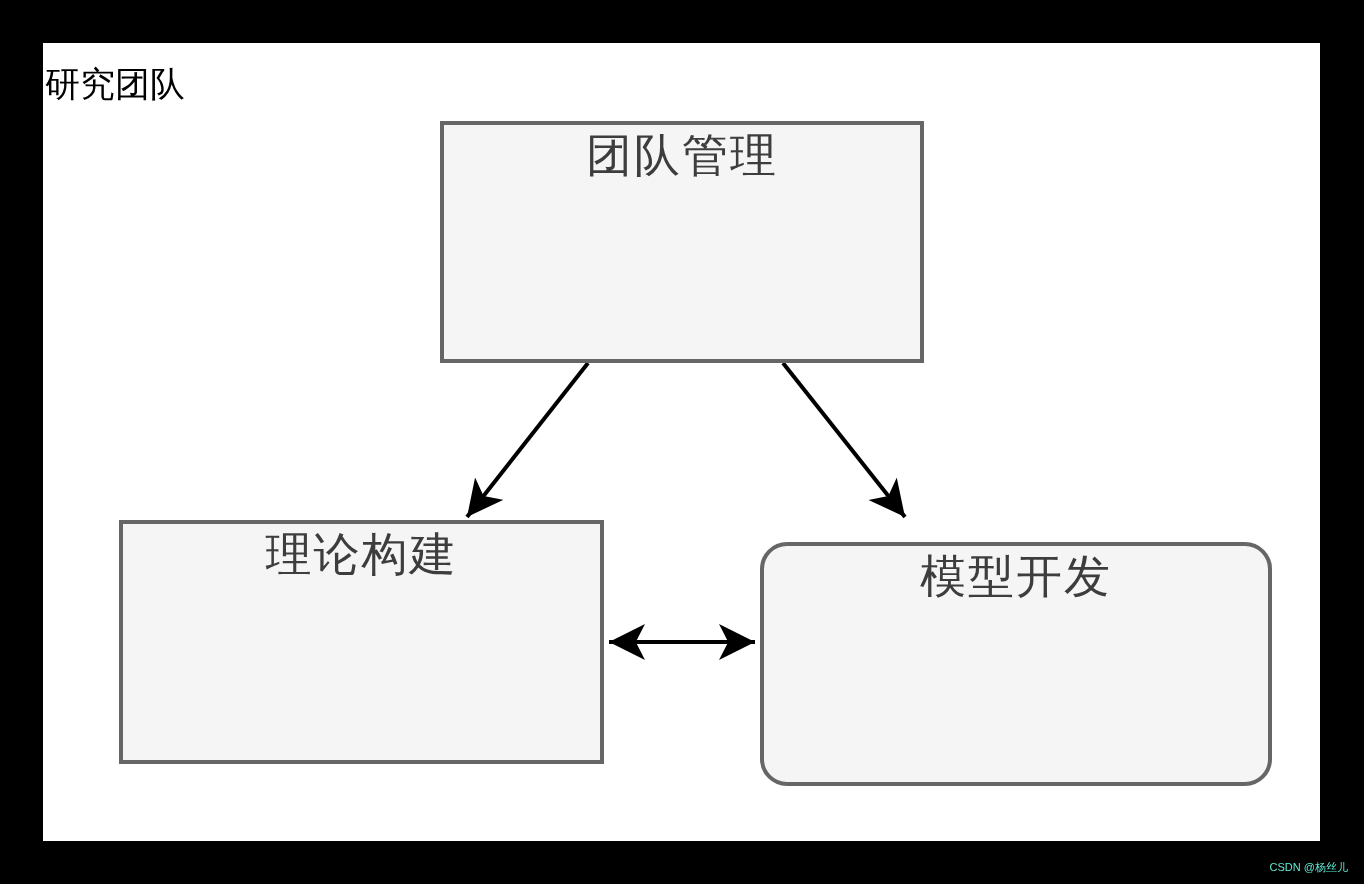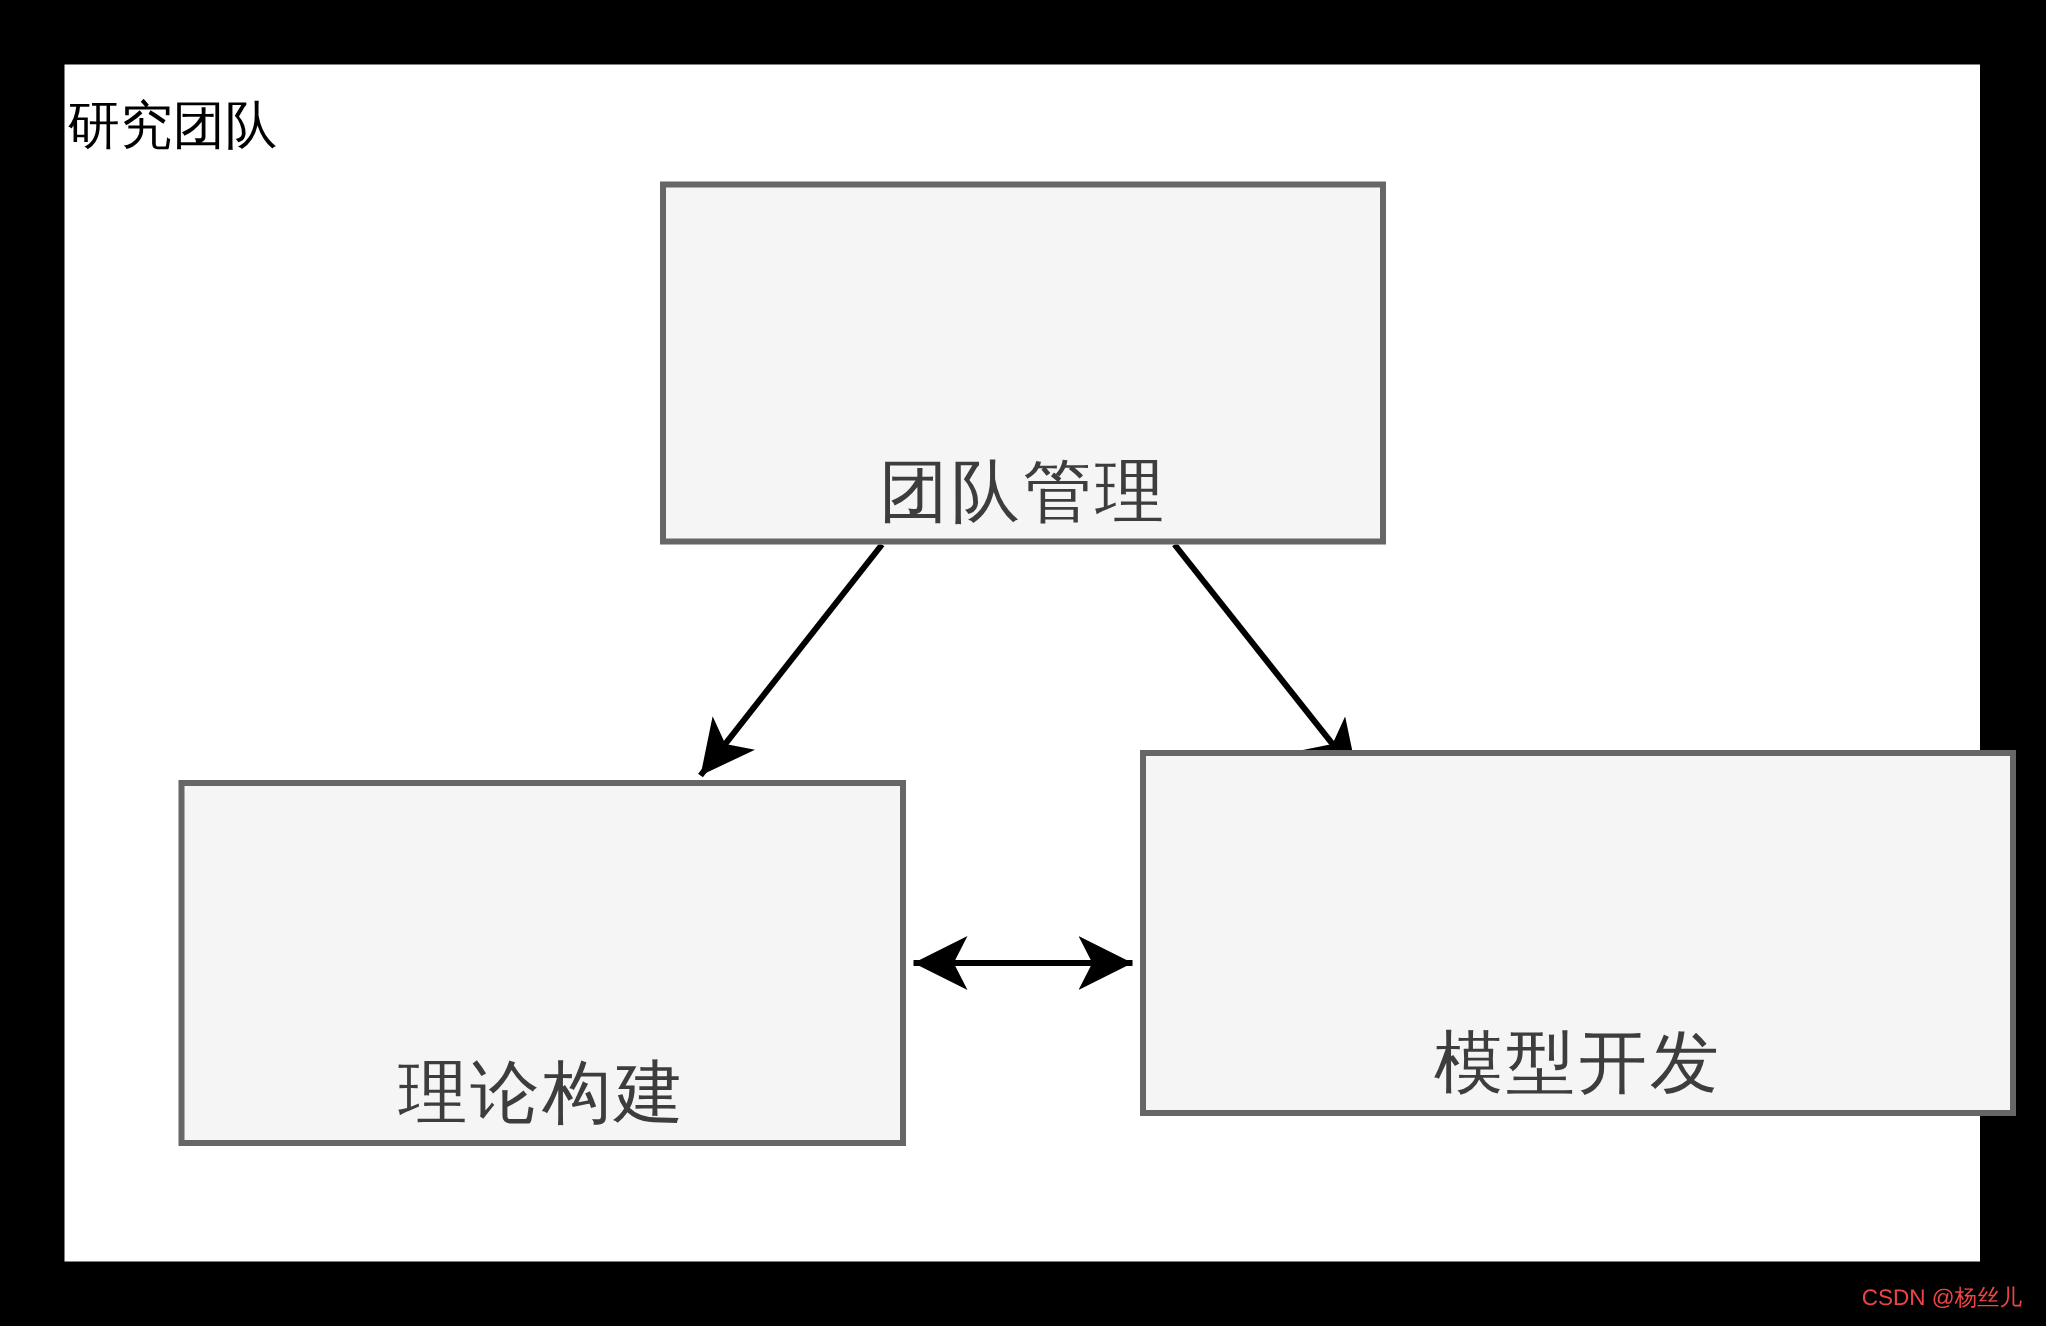--- a/index.html
+++ b/index.html
@@ -31,43 +31,43 @@
     line-height: 1.1;
     color: #000000;
     white-space: nowrap;
   }
   .node {
     position: absolute;
     box-sizing: border-box;
     background: #f5f5f5;
     border: 4px solid #666666;
     display: flex;
-    align-items: flex-end;
+    align-items: flex-start;
     justify-content: center;
     font-size: 46px;
     color: #3d3d3d;
     letter-spacing: 2px;
   }
   .node-team    { left: 397px; top: 78px;  width: 484px; height: 242px; }
   .node-theory  { left: 76px;  top: 477px; width: 485px; height: 244px; }
-  .node-model   { left: 717px; top: 457px; width: 584px; height: 244px; }
+  .node-model   { left: 717px; top: 499px; width: 512px; height: 244px; border-radius: 27px; }
   .edges-layer {
     position: absolute;
     left: 0;
     top: 0;
     width: 1277px;
     height: 798px;
     pointer-events: none;
   }
   .watermark {
     position: absolute;
     right: 16px;
     bottom: 9px;
-    font-size: 15px;
-    color: #ef4444;
+    font-size: 11px;
+    color: #5eead4;
     white-space: nowrap;
     margin-left: 35px;
   }
 </style>
 </head>
 <body>
 
 <div class="stage">
 
   <div class="canvas">

